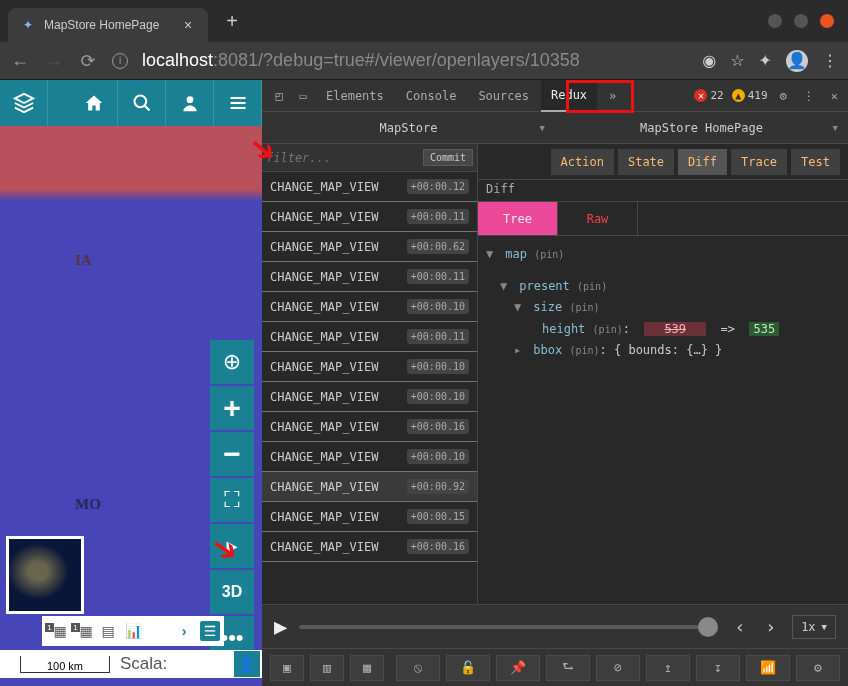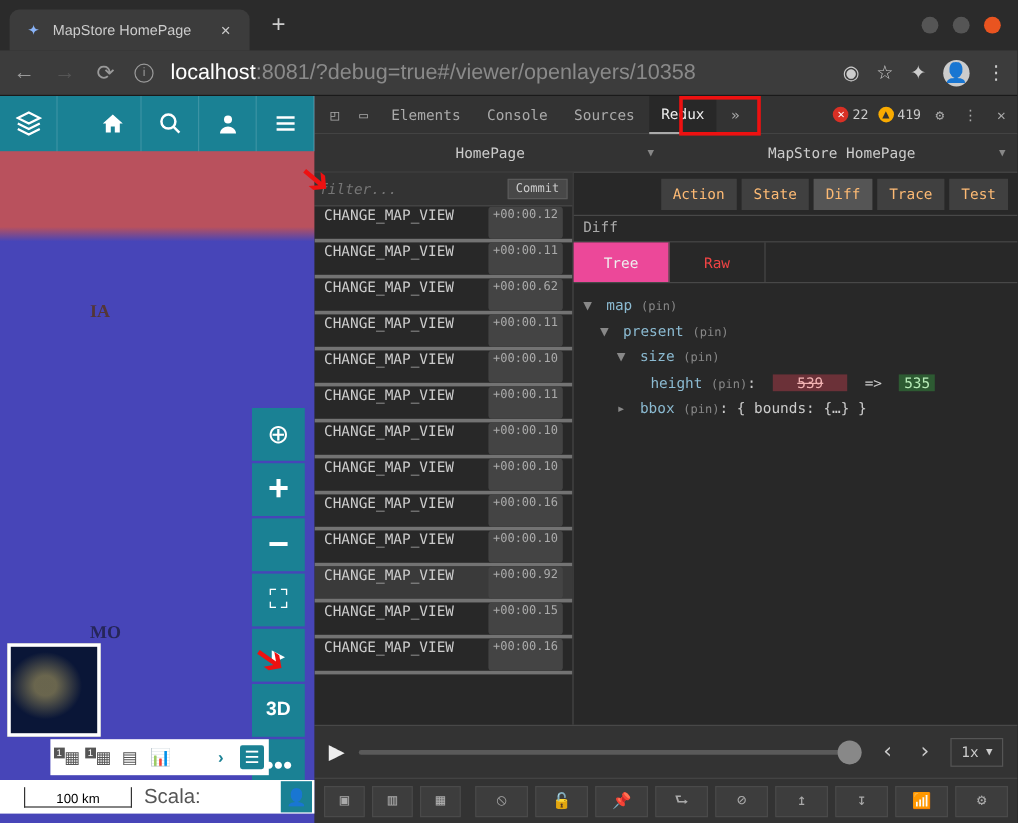--- a/index.html
+++ b/index.html
@@ -32,21 +32,21 @@
 
 
 .main { flex: 1; display: flex; }
 
 
 .map-side { width: 300px; height: 100%; position: relative; background: linear-gradient(180deg, #b9515d 0%, #b9515d 18%, #4745b8 20%, #4745b8 100%); }
 .map-topbar { position: absolute; top: 0; left: 0; right: 0; height: 46px; background: #1a8194; display: flex; }
 .map-btn { width: 48px; height: 46px; color: #fff; display: flex; align-items: center; justify-content: center; border-right: 1px solid rgba(255,255,255,0.15); cursor: pointer; font-size: 22px; }
 .map-labels { position: absolute; }
 .ia { top: 172px; left: 75px; color: #543636; font: bold 15px serif; }
-.mo { top: 440px; left: 75px; color: #262659; font: bold 15px serif; }
+.mo { top: 416px; left: 75px; color: #262659; font: bold 15px serif; }
 
 .map-vert-btns { position: absolute; right: 8px; top: 260px; display: flex; flex-direction: column; gap: 2px; }
 .vbtn { width: 44px; height: 44px; background: #1a8194; color: #fff; display: flex; align-items: center; justify-content: center; font-size: 22px; cursor: pointer; }
 
 .minimap { position: absolute; bottom: 72px; left: 6px; width: 78px; height: 78px; border: 3px solid #fff; background: #0a1637; }
 .minimap::after { content: ''; position: absolute; top: 0; left: 0; right: 0; bottom: 0; background: radial-gradient(ellipse at 40% 45%, rgba(200,180,100,0.5) 15%, transparent 50%); }
 
 .bottom-toolbar { position: absolute; bottom: 40px; left: 42px; right: 38px; height: 30px; background: #fff; display: flex; align-items: center; padding: 0 4px; gap: 6px; }
 .bt-icon { width: 20px; height: 20px; display: flex; align-items: center; justify-content: center; font-size: 14px; color: #555; cursor: pointer; }
 .bt-icon.blue { color: #1a8194; }
@@ -81,21 +81,21 @@
 .dt-h2-item .drop { font-size: 9px; color: #888; position: absolute; right: 10px; }
 
 .dt-body { flex: 1; display: flex; min-height: 0; }
 
 
 .action-panel { width: 216px; display: flex; flex-direction: column; background: #282828; border-right: 1px solid #484848; }
 .filter-row { height: 28px; display: flex; align-items: center; padding: 0 4px; gap: 4px; border-bottom: 1px solid #484848; background: #333; }
 .filter-input { flex: 1; background: transparent; border: none; color: #ec4899; font-family: inherit; font-size: 12px; outline: none; font-style: italic; }
 .commit-btn { background: #484848; border: 1px solid #5a5a5a; color: #ccc; font-size: 10px; padding: 2px 6px; font-family: inherit; cursor: pointer; }
 .action-list { flex: 1; overflow: auto; }
-.action-row { height: 30px; display: flex; padding: 0 8px; gap: 8px; border-bottom: 3px solid #737373; cursor: pointer; }
+.action-row { height: 30px; display: flex; align-items: center; padding: 0 8px; gap: 8px; border-bottom: 1px solid #737373; cursor: pointer; }
 .action-row.sel { background: #3a3a3a; }
 .action-name { flex: 1; color: #ccc; }
 .action-time { background: #444; color: #aaa; padding: 2px 4px; border-radius: 3px; font-size: 10px; }
 
 
 .inspect-panel { flex: 1; display: flex; flex-direction: column; }
 .mode-tabs { height: 36px; display: flex; align-items: center; justify-content: flex-end; gap: 4px; padding: 0 8px; border-bottom: 1px solid #484848; }
 .mode-tab { background: #404040; padding: 6px 10px; cursor: pointer; color: #fdba74; font-size: 12px; }
 .mode-tab.active { background: #555; }
 .diff-label { height: 22px; padding: 2px 8px; color: #aaa; border-bottom: 1px solid #484848; }
@@ -104,21 +104,21 @@
 .view-tab.active { background: #ec4899; color: #eee; }
 
 .tree { padding: 8px; line-height: 1.8; }
 .tree .k { color: #8bbad1; }
 .tree .pin { color: #888; font-size: 10px; }
 .tree .arrow { color: #888; display: inline-block; width: 12px; }
 .tree .val-old { background: #6b3138; color: #f1b2b2; padding: 0 20px; text-decoration: line-through; }
 .tree .val-new { background: #2d5a32; color: #b6eab6; padding: 0 4px; }
 .tree .sym { color: #ccc; }
 .tree .brace { color: #ccc; }
-.indent1 { padding-left: 14px; }
+.indent1 { padding-left: 14px; margin-top: 10px; }
 .indent2 { padding-left: 28px; }
 .indent4 { padding-left: 56px; }
 
 
 .player { height: 44px; background: #333; border-top: 1px solid #484848; display: flex; align-items: center; padding: 0 12px; gap: 12px; }
 .play-btn { color: #eee; font-size: 22px; cursor: pointer; }
 .slider { flex: 1; height: 4px; background: #5a5a5a; position: relative; border-radius: 2px; }
 .slider-knob { position: absolute; right: 0; top: -8px; width: 20px; height: 20px; border-radius: 50%; background: #888; }
 .step-btn { color: #ccc; font-size: 18px; cursor: pointer; padding: 0 4px; }
 .speed { border: 1px solid #555; padding: 4px 8px; color: #ccc; cursor: pointer; display: flex; gap: 6px; align-items: center; }
@@ -258,21 +258,21 @@
               <span>419</span>
             </span>
           <span class="dt-gear">⚙</span>
           <span class="dt-dots">⋮</span>
           <span class="dt-x">✕</span>
         </div>
       </div>
 
       <div class="dt-header2">
         <div class="dt-h2-item">
-            <span>HomePage</span>
+            <span>MapStore</span>
             <span class="drop">▼</span>
           </div>
         <div class="dt-h2-item">
             <span>MapStore HomePage</span>
             <span class="drop">▼</span>
           </div>
       </div>
 
       <div class="dt-body">
 

